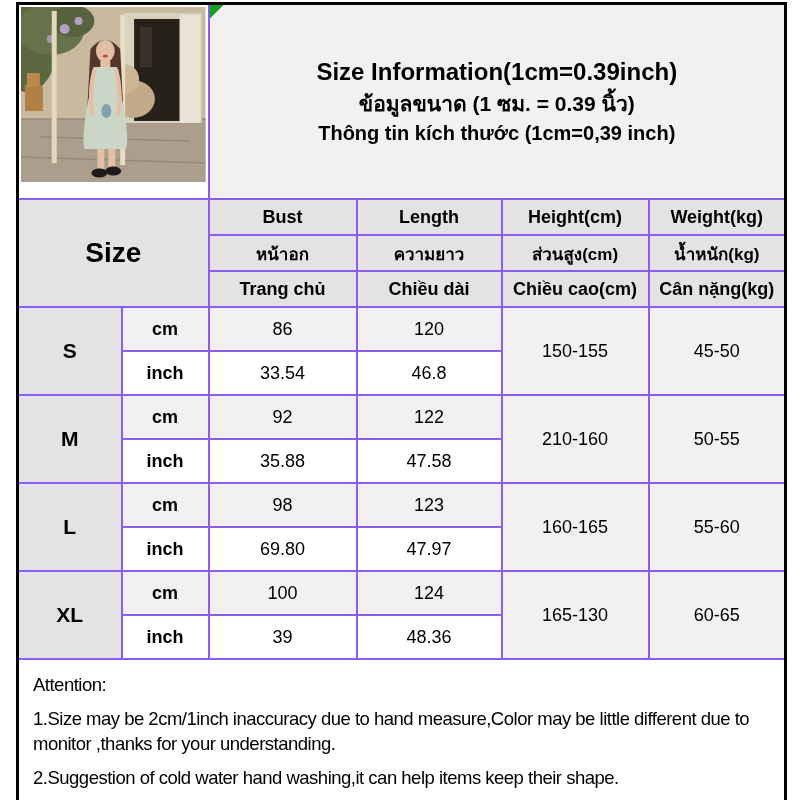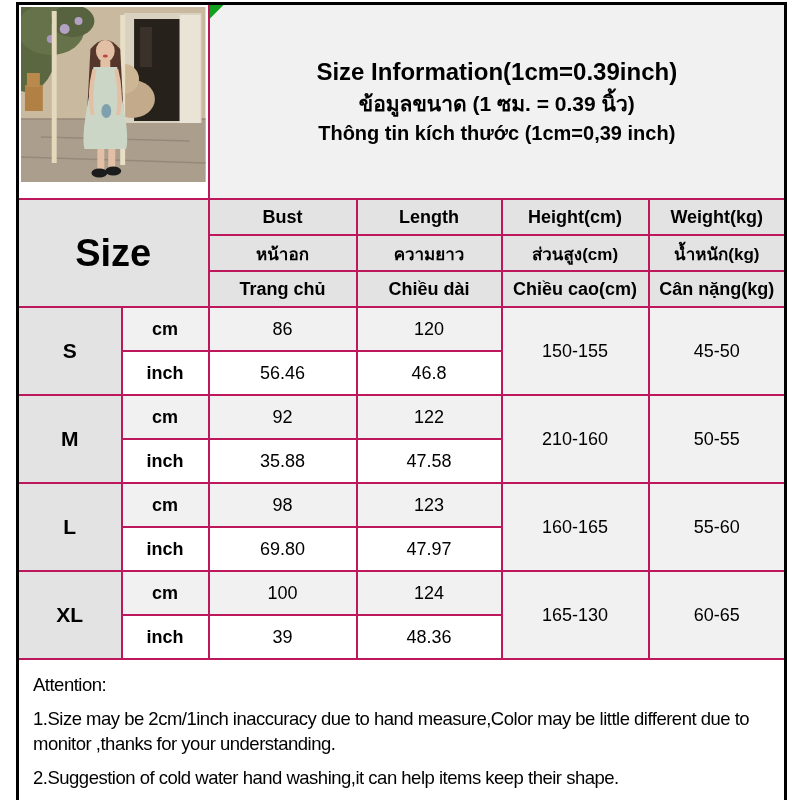--- a/index.html
+++ b/index.html
@@ -3,38 +3,38 @@
 <meta charset="utf-8">
 <style>
   html,body{margin:0;padding:0;}
   body{width:800px;height:800px;background:#ffffff;font-family:"Liberation Sans",sans-serif;color:#000;}
   .page{position:relative;width:800px;height:800px;background:#fff;overflow:hidden;}
   table.size-chart{
     position:absolute;left:16px;top:2px;width:768px;
     border-collapse:collapse;table-layout:fixed;
     border:3px solid #000;
   }
-  td,th{border:2px solid #be185d;padding:0;text-align:center;vertical-align:middle;overflow:hidden;}
+  td,th{border:2px solid #8b5cf6;padding:0;text-align:center;vertical-align:middle;overflow:hidden;}
   .photo-row td{height:184px;}
   .hrow td{height:34px;}
   .drow td{height:42px;}
   .att-row td{height:160px;}
   .c-gray{background:#e3e3e3;}
   .c-light{background:#f1f1f1;}
   .c-white{background:#ffffff;}
   .photo-cell{background:#fff;padding:2px 2px 7px 2px;vertical-align:top;}
   .photo-wrap{width:100%;height:175px;}
   .photo-wrap svg{display:block;width:100%;height:175px;}
   .title-cell{position:relative;background:#f1f1f1;}
   .corner-tri{position:absolute;top:0;left:0;width:14px;height:14px;background:#12a11f;
     clip-path:polygon(0 0,100% 0,0 100%);}
   .t-en{font-size:24px;font-weight:bold;line-height:1.25;}
   .t-th{font-size:21px;font-weight:bold;line-height:1.3;margin-top:3px;}
   .t-vi{font-size:20px;font-weight:bold;line-height:1.25;margin-top:3px;}
-  .size-big{font-size:38px;font-weight:bold;}
+  .size-big{font-size:28px;font-weight:bold;}
   .hdr{font-size:18px;font-weight:bold;margin-left:23px;}
   .hdr-th{font-size:17px;font-weight:bold;}
   .size-letter{font-size:21px;font-weight:bold;}
   .unit-label{font-size:18px;font-weight:bold;}
   .val{font-size:18px;font-weight:normal;}
   .att-cell{text-align:left;vertical-align:top;background:#fff;padding:4px 6px;}
   .att-text{font-size:18.5px;line-height:1.38;letter-spacing:-0.5px;}
   .att-text div{margin:8px;}
 </style>
 </head>
@@ -123,21 +123,21 @@
     <tr class="drow">
       <td rowspan="2" class="c-gray"><span class="size-letter">S</span></td>
       <td class="c-light unit-label">cm</td>
       <td class="c-light val">86</td>
       <td class="c-light val">120</td>
       <td rowspan="2" class="c-light val">150-155</td>
       <td rowspan="2" class="c-light val">45-50</td>
     </tr>
     <tr class="drow">
       <td class="c-white unit-label">inch</td>
-      <td class="c-white val">56.46</td>
+      <td class="c-white val">33.54</td>
       <td class="c-white val">46.8</td>
     </tr>
 
     <tr class="drow">
       <td rowspan="2" class="c-gray"><span class="size-letter">M</span></td>
       <td class="c-light unit-label">cm</td>
       <td class="c-light val">92</td>
       <td class="c-light val">122</td>
       <td rowspan="2" class="c-light val">210-160</td>
       <td rowspan="2" class="c-light val">50-55</td>

